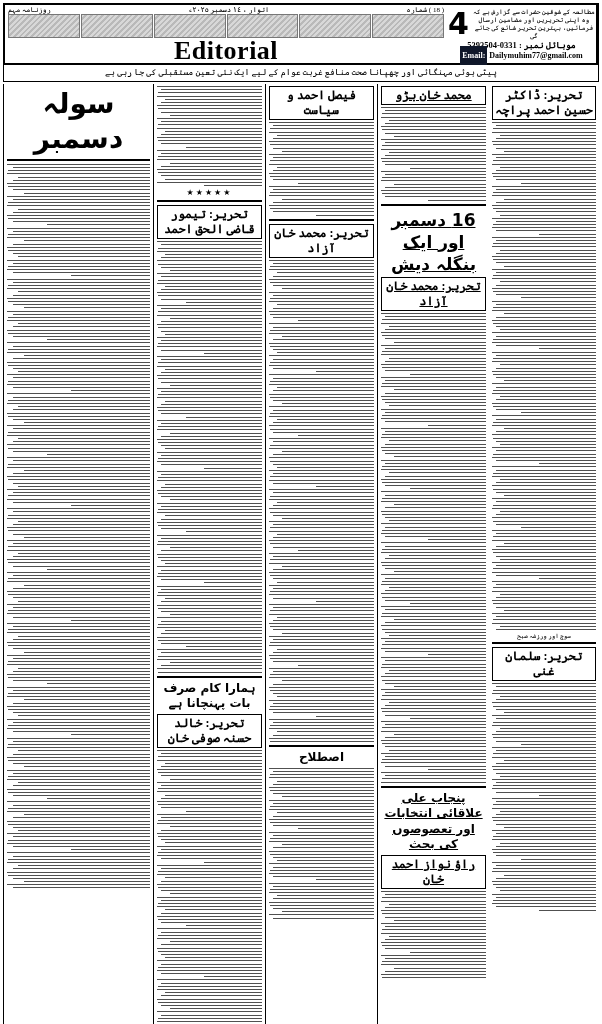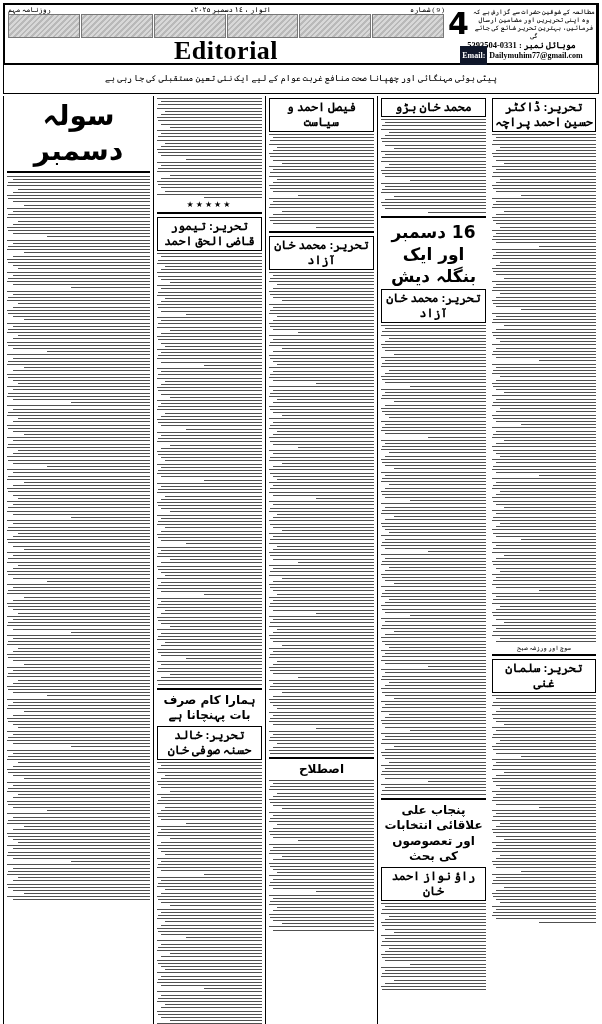--- a/index.html
+++ b/index.html
@@ -76,39 +76,39 @@
   .mh-small{font-size:6.5px;line-height:1.25;text-align:center;}
   .mh-email{
     font-size:8px;font-weight:bold;direction:ltr;margin-top:1px;
     white-space:nowrap;
   }
   .mh-email .lbl{background:#0f172a;color:#fff;padding:5px 2px;}
   .mh-phone{font-size:8.5px;font-weight:bold;direction:ltr;}
 
   .mh-tagline{
     border:1px solid #000;border-top:none;
-    font-size:8.5px;text-align:center;padding:8px 4px;
+    font-size:8.5px;text-align:center;padding:2px 4px;
     line-height:1.4;
   }
 
   
   .grid{
     display:flex;flex-direction:row-reverse;
     margin-top:2px;
     height:940px;
   }
   .col{
     box-sizing:border-box;
     padding:0 3px;
     border-left:1px solid #000;
   }
   .col:last-child{border-left:none;}
 
   .c1{width:110px;}
-  .c2{width:112px;}
+  .c2{width:112px;text-decoration:underline;}
   .c3{width:112px;}
   .c4{width:112px;}
   .c5{width:150px;}
   .hr2{border-top:2px solid #000;margin:3px 0;}
   .bylinebox{
     text-align:center;font-size:12px;font-weight:bold;
     border:1px solid #000;padding:1px 2px;margin:2px 0;
   }
   .headline{
     font-size:17px;font-weight:bold;text-align:center;
@@ -145,21 +145,21 @@
 
 <div class="page">
 
   <div class="masthead">
 
 
     <div class="mh-center">
       <div class="mh-toprow">
         <span class="mh-date">روزنامہ مہم</span>
         <span class="mh-date">اتوار ، ١٤ دسمبر ٢٠٢٥ء</span>
-        <span class="mh-date">( 9 ) شمارہ</span>
+        <span class="mh-date">( 18 ) شمارہ</span>
       </div>
       <div class="mh-strip">
         <div class="mh-photos">
           <div class="mh-photo"></div>
           <div class="mh-photo"></div>
           <div class="mh-photo"></div>
           <div class="mh-photo"></div>
           <div class="mh-photo"></div>
           <div class="mh-photo"></div>
         </div>

